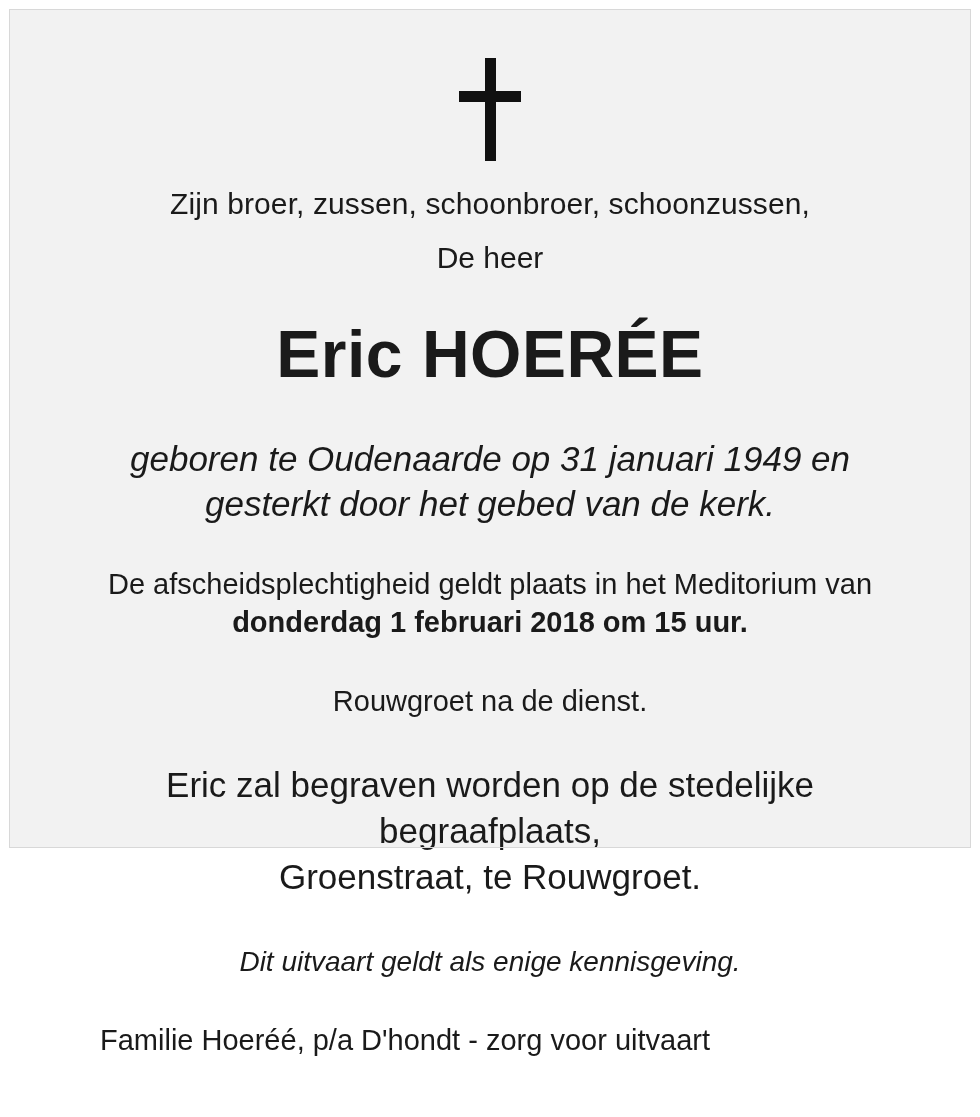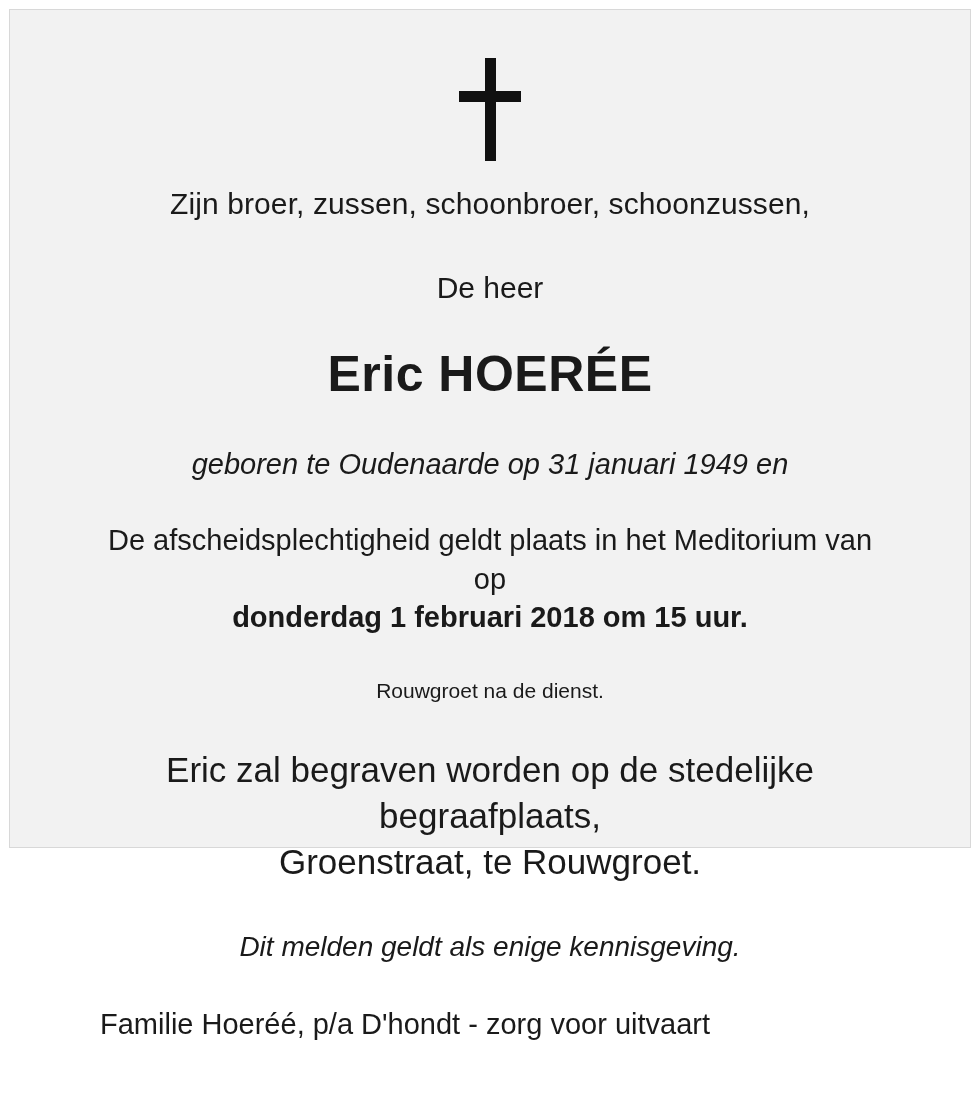--- a/index.html
+++ b/index.html
@@ -59,46 +59,46 @@
     text-align: center;
     line-height: 1.26;
   }
   .intro {
     margin-top: 24px;
     font-size: 30px;
     letter-spacing: 0.1px;
   }
   .intro .l2 { display: block; }
   .title-heer {
-    margin-top: 46px;
+    margin-top: 16px;
     font-size: 30px;
   }
   .name {
     margin-top: 36px;
-    font-size: 50px;
+    font-size: 66px;
     font-weight: bold;
     letter-spacing: 0.5px;
   }
   .birth {
     margin-top: 40px;
-    font-size: 29px;
+    font-size: 35px;
     font-style: italic;
     line-height: 1.3;
   }
   .birth span { display: block; }
   .ceremony {
     margin-top: 38px;
     font-size: 29px;
     line-height: 1.32;
   }
   .ceremony span { display: block; }
   .ceremony b { font-weight: bold; }
   .greeting {
     margin-top: 42px;
-    font-size: 21px;
+    font-size: 29px;
   }
   .burial {
     margin-top: 42px;
     font-size: 35px;
     line-height: 1.32;
   }
   .burial span { display: block; }
   .notice {
     margin-top: 44px;
     font-size: 28px;
@@ -130,34 +130,35 @@
   <div class="line intro">
     <span class="l1">Zijn broer, zussen, schoonbroer, schoonzussen,</span>
   </div>
 
   <div class="line title-heer">De heer</div>
 
   <div class="line name">Eric HOERÉE</div>
 
   <div class="line birth">
     <span>geboren te Oudenaarde op 31 januari 1949 en</span>
+    <span>gesterkt door het gebed van de kerk.</span>
   </div>
 
   <div class="line ceremony">
     <span>De afscheidsplechtigheid geldt plaats in het Meditorium van</span>
-    <span><span>op </span><b>donderdag 1 februari 2018 om 15 uur.</b></span>
+    <span><b>donderdag 1 februari 2018 om 15 uur.</b></span>
   </div>
 
   <div class="line greeting">Rouwgroet na de dienst.</div>
 
   <div class="line burial">
     <span>Eric zal begraven worden op de stedelijke begraafplaats,</span>
     <span>Groenstraat, te Rouwgroet.</span>
   </div>
 
-  <div class="line notice">Dit melden geldt als enige kennisgeving.</div>
+  <div class="line notice">Dit uitvaart geldt als enige kennisgeving.</div>
 
   <div class="footer">
     <span>Familie Hoeréé, p/a D'hondt - zorg voor uitvaart</span>
 
   </div>
 
 </div>
 
 </body></html>

